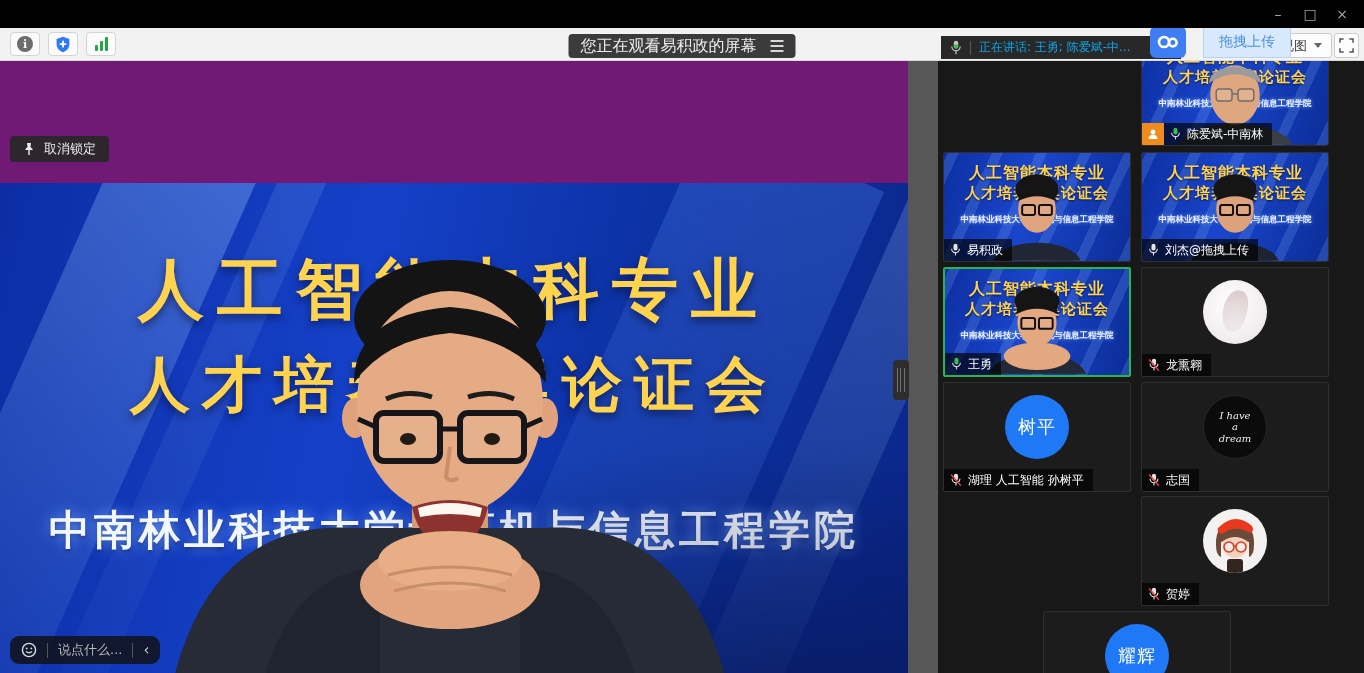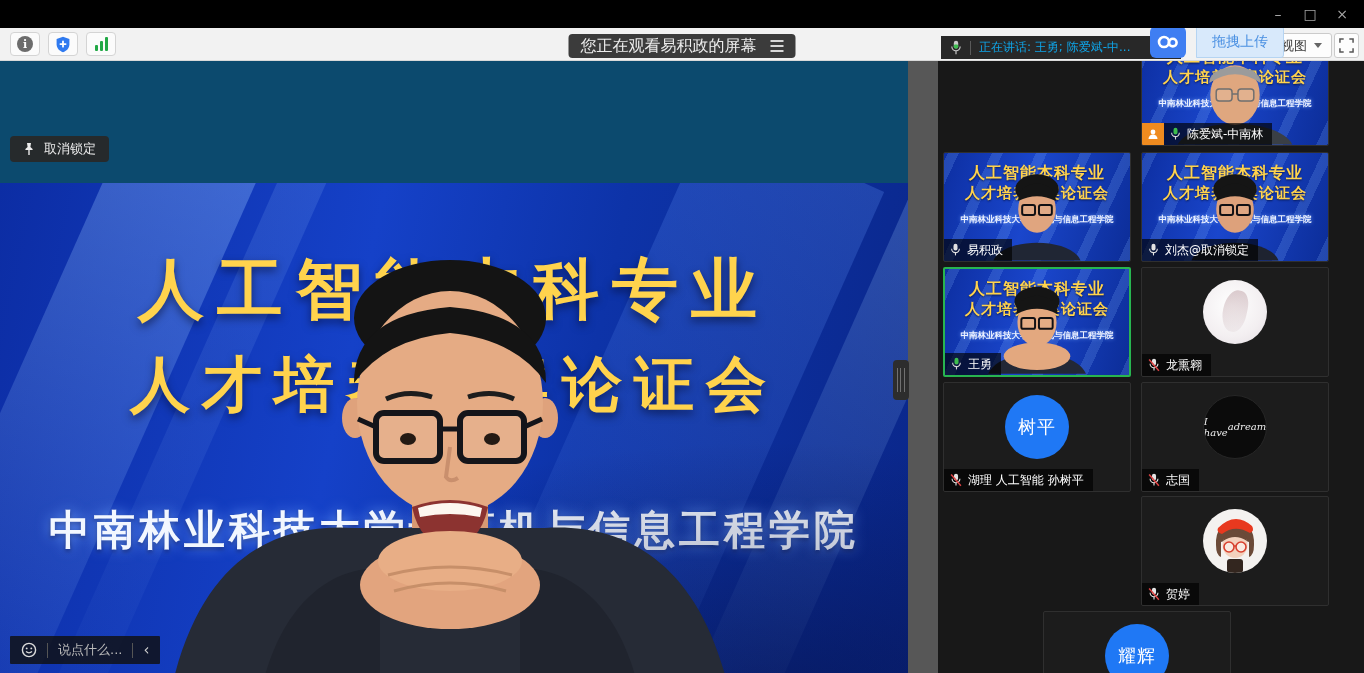--- a/index.html
+++ b/index.html
@@ -38,44 +38,44 @@
   
   .speak-bar { position:absolute; left:941px; top:36px; width:240px; height:23px; background:#282828;
     display:flex; align-items:center; gap:8px; padding:0 9px; z-index:50; }
   .speak-bar .vdiv { width:1px; height:14px; background:#5a5a5a; }
   .speak-text { color:#0ea5e9; font-size:12px; white-space:nowrap; overflow:hidden; }
 
   
   .weiyun { position:absolute; left:1150px; top:26px; height:32px; display:flex; z-index:60; }
   .wy-logo { width:36px; height:32px; background:#3f7ef2; border-radius:6px; display:flex;
     align-items:center; justify-content:center; }
-  .wy-btn { height:32px; margin-left:10px; background:#d8e9fb; border:1px solid #b5d4f2;
+  .wy-btn { height:32px; margin-left:17px; background:#d8e9fb; border:1px solid #b5d4f2;
     color:#4a90e2; font-size:14px; display:flex; align-items:center; padding:0 15px; border-radius:0 3px 3px 0;text-align:center; }
 
   
-  .main-stage { position:absolute; left:0; top:61px; width:908px; height:612px; background:#0c4a6e; }
+  .main-stage { position:absolute; left:0; top:61px; width:908px; height:612px; background:#701a75; }
   .video { position:absolute; left:0; top:122px; width:908px; height:512px; overflow:hidden;
     background:linear-gradient(102deg,#0c2da4 0%,#1541c8 38%,#0d33a8 62%,#0a2688 100%); }
   .v-streak { position:absolute; top:-60px; height:700px; transform:rotate(24deg); }
   .vs1 { left:-20px; width:140px; background:linear-gradient(rgba(150,195,255,.34),rgba(150,195,255,0)); }
   .vs2 { left:150px; width:45px;  background:linear-gradient(rgba(150,195,255,.16),rgba(150,195,255,0)); }
   .vs3 { left:560px; width:190px; background:linear-gradient(rgba(90,140,240,.28),rgba(90,140,240,.02)); }
   .vs4 { left:790px; width:80px;  background:linear-gradient(rgba(160,205,255,.25),rgba(160,205,255,0)); }
   .v-vignette { position:absolute; inset:0; background:radial-gradient(120% 90% at 85% 100%, rgba(3,10,50,.45), rgba(0,0,0,0) 55%); }
   .slide-l1, .slide-l2, .slide-l3 { position:absolute; left:0; right:0; text-align:center; font-weight:bold; white-space:nowrap; }
   .slide-l1 { top:62px;  font-size:66px; letter-spacing:13px; color:#ffd34d; text-shadow:0 4px 8px rgba(0,0,20,.5); }
   .slide-l2 { top:162px; font-size:60px; letter-spacing:12px; color:#ffd34d; text-shadow:0 4px 8px rgba(0,0,20,.5); }
   .slide-l3 { top:320px; font-size:41px; letter-spacing:4px; color:#f2f7ff; text-shadow:0 0 14px rgba(110,160,255,.95),0 2px 4px rgba(0,0,40,.6); }
   .person-main { position:absolute; left:140px; top:40px; width:620px; height:472px; }
 
   .pin-btn { position:absolute; left:10px; top:75px; height:26px; background:rgba(40,40,40,.94);
     border-radius:4px; display:flex; align-items:center; gap:9px; padding:0 13px; color:#ececec;
     font-size:13px; z-index:20; }
   .chat-bar { position:absolute; left:10px; top:575px; height:28px; background:rgba(16,16,16,.82);
-    border-radius:1px; display:flex; align-items:center; gap:10px; padding:0 11px; z-index:20; }
+    border-radius:9px; display:flex; align-items:center; gap:10px; padding:0 11px; z-index:20; }
   .chat-bar .vdiv { width:1px; height:15px; background:#555; }
   .chat-ph { color:#b9b9b9; font-size:13px; }
   .chat-collapse { color:#cfcfcf; font-size:15px; }
 
   .resize-handle { position:absolute; left:893px; top:360px; width:16px; height:40px; background:#2d2d2d;
     border-radius:4px; z-index:25; }
   .resize-handle::after { content:""; position:absolute; left:4px; top:8px; width:8px; height:24px;
     background:repeating-linear-gradient(90deg,#707070 0 1px,transparent 1px 3.5px); }
   .gutter { position:absolute; left:908px; top:61px; width:30px; height:612px; background:#575757; }
 
@@ -99,21 +99,21 @@
   .doc::before { content:""; position:absolute; left:10px; right:18px; top:7px; bottom:7px;
     background:repeating-linear-gradient(180deg,#aeb4bd 0 1.5px,transparent 1.5px 7px); }
   .doc::after { content:""; position:absolute; right:3px; top:4px; width:3px; bottom:4px; background:#9a9a9a; }
   .av { position:absolute; left:50%; top:44px; transform:translate(-50%,-50%); width:64px; height:64px;
     border-radius:50%; overflow:hidden; }
   .av-init { background:#1f78f5; display:flex; align-items:center; justify-content:center;
     color:#fff; font-size:18px; letter-spacing:1px; }
   .av-art { background:radial-gradient(circle at 45% 40%, #ffffff 0%, #f3eff1 60%, #e3dde2 100%); }
   .av-art::after { content:""; position:absolute; left:20px; top:10px; width:24px; height:42px;
     border-radius:50% 40% 45% 50%; background:linear-gradient(160deg,rgba(190,160,165,.55),rgba(210,195,200,.15)); transform:rotate(12deg); }
-  .av-dream { background:#0b0b0b; border:1px solid #262626; display:flex; flex-direction:row;
+  .av-dream { background:#0b0b0b; border:1px solid #262626; display:flex; flex-direction:column;
     align-items:center; justify-content:center; color:#efefef; font-style:italic; font-size:10px; line-height:1.15;
     font-family:"DejaVu Serif","Liberation Serif",serif; }
   .av-scene { background:linear-gradient(180deg,#97a2b4 0%,#c3ccd4 42%,#7fb5b2 54%,#eef6f6 74%,#9fd0cc 100%); }
   .micwrap { display:inline-flex; align-items:center; }
 
   .t-r0l { left:5px;   top:-25px; }
   .t-r0r { left:203px; top:-25px; }
   .t-r1l { left:5px;   top:91px; }
   .t-r1r { left:203px; top:91px; }
   .t-r2l { left:5px;   top:206px; }
@@ -342,21 +342,21 @@
         </svg>
       </div>
       <div class="tl">
         <span class="micwrap">
           <svg width="11" height="14" viewBox="0 0 12 15">
               <rect x="3.8" y="0.8" width="4.4" height="7.2" rx="2.2" fill="#e3e3e3"></rect>
               <path d="M1.8 6.2 a4.2 4.2 0 0 0 8.4 0" fill="none" stroke="#e3e3e3" stroke-width="1.2"></path>
               <line x1="6" y1="10.6" x2="6" y2="13.4" stroke="#e3e3e3" stroke-width="1.2"></line>
             </svg>
         </span>
-        <span>刘杰@取消锁定</span>
+        <span>刘杰@拖拽上传</span>
       </div>
     </div>
 
     <div class="tile t-r2l active">
       <div class="conf">
         <div class="cl1">人工智能本科专业</div>
         <div class="cl2">人才培养方案论证会</div>
         <div class="cl3">中南林业科技大学计算机与信息工程学院</div>
         <svg class="tp" viewBox="0 0 188 106">
           <path d="M44,106 C56,78 132,78 144,106 Z" fill="#232836"></path>

